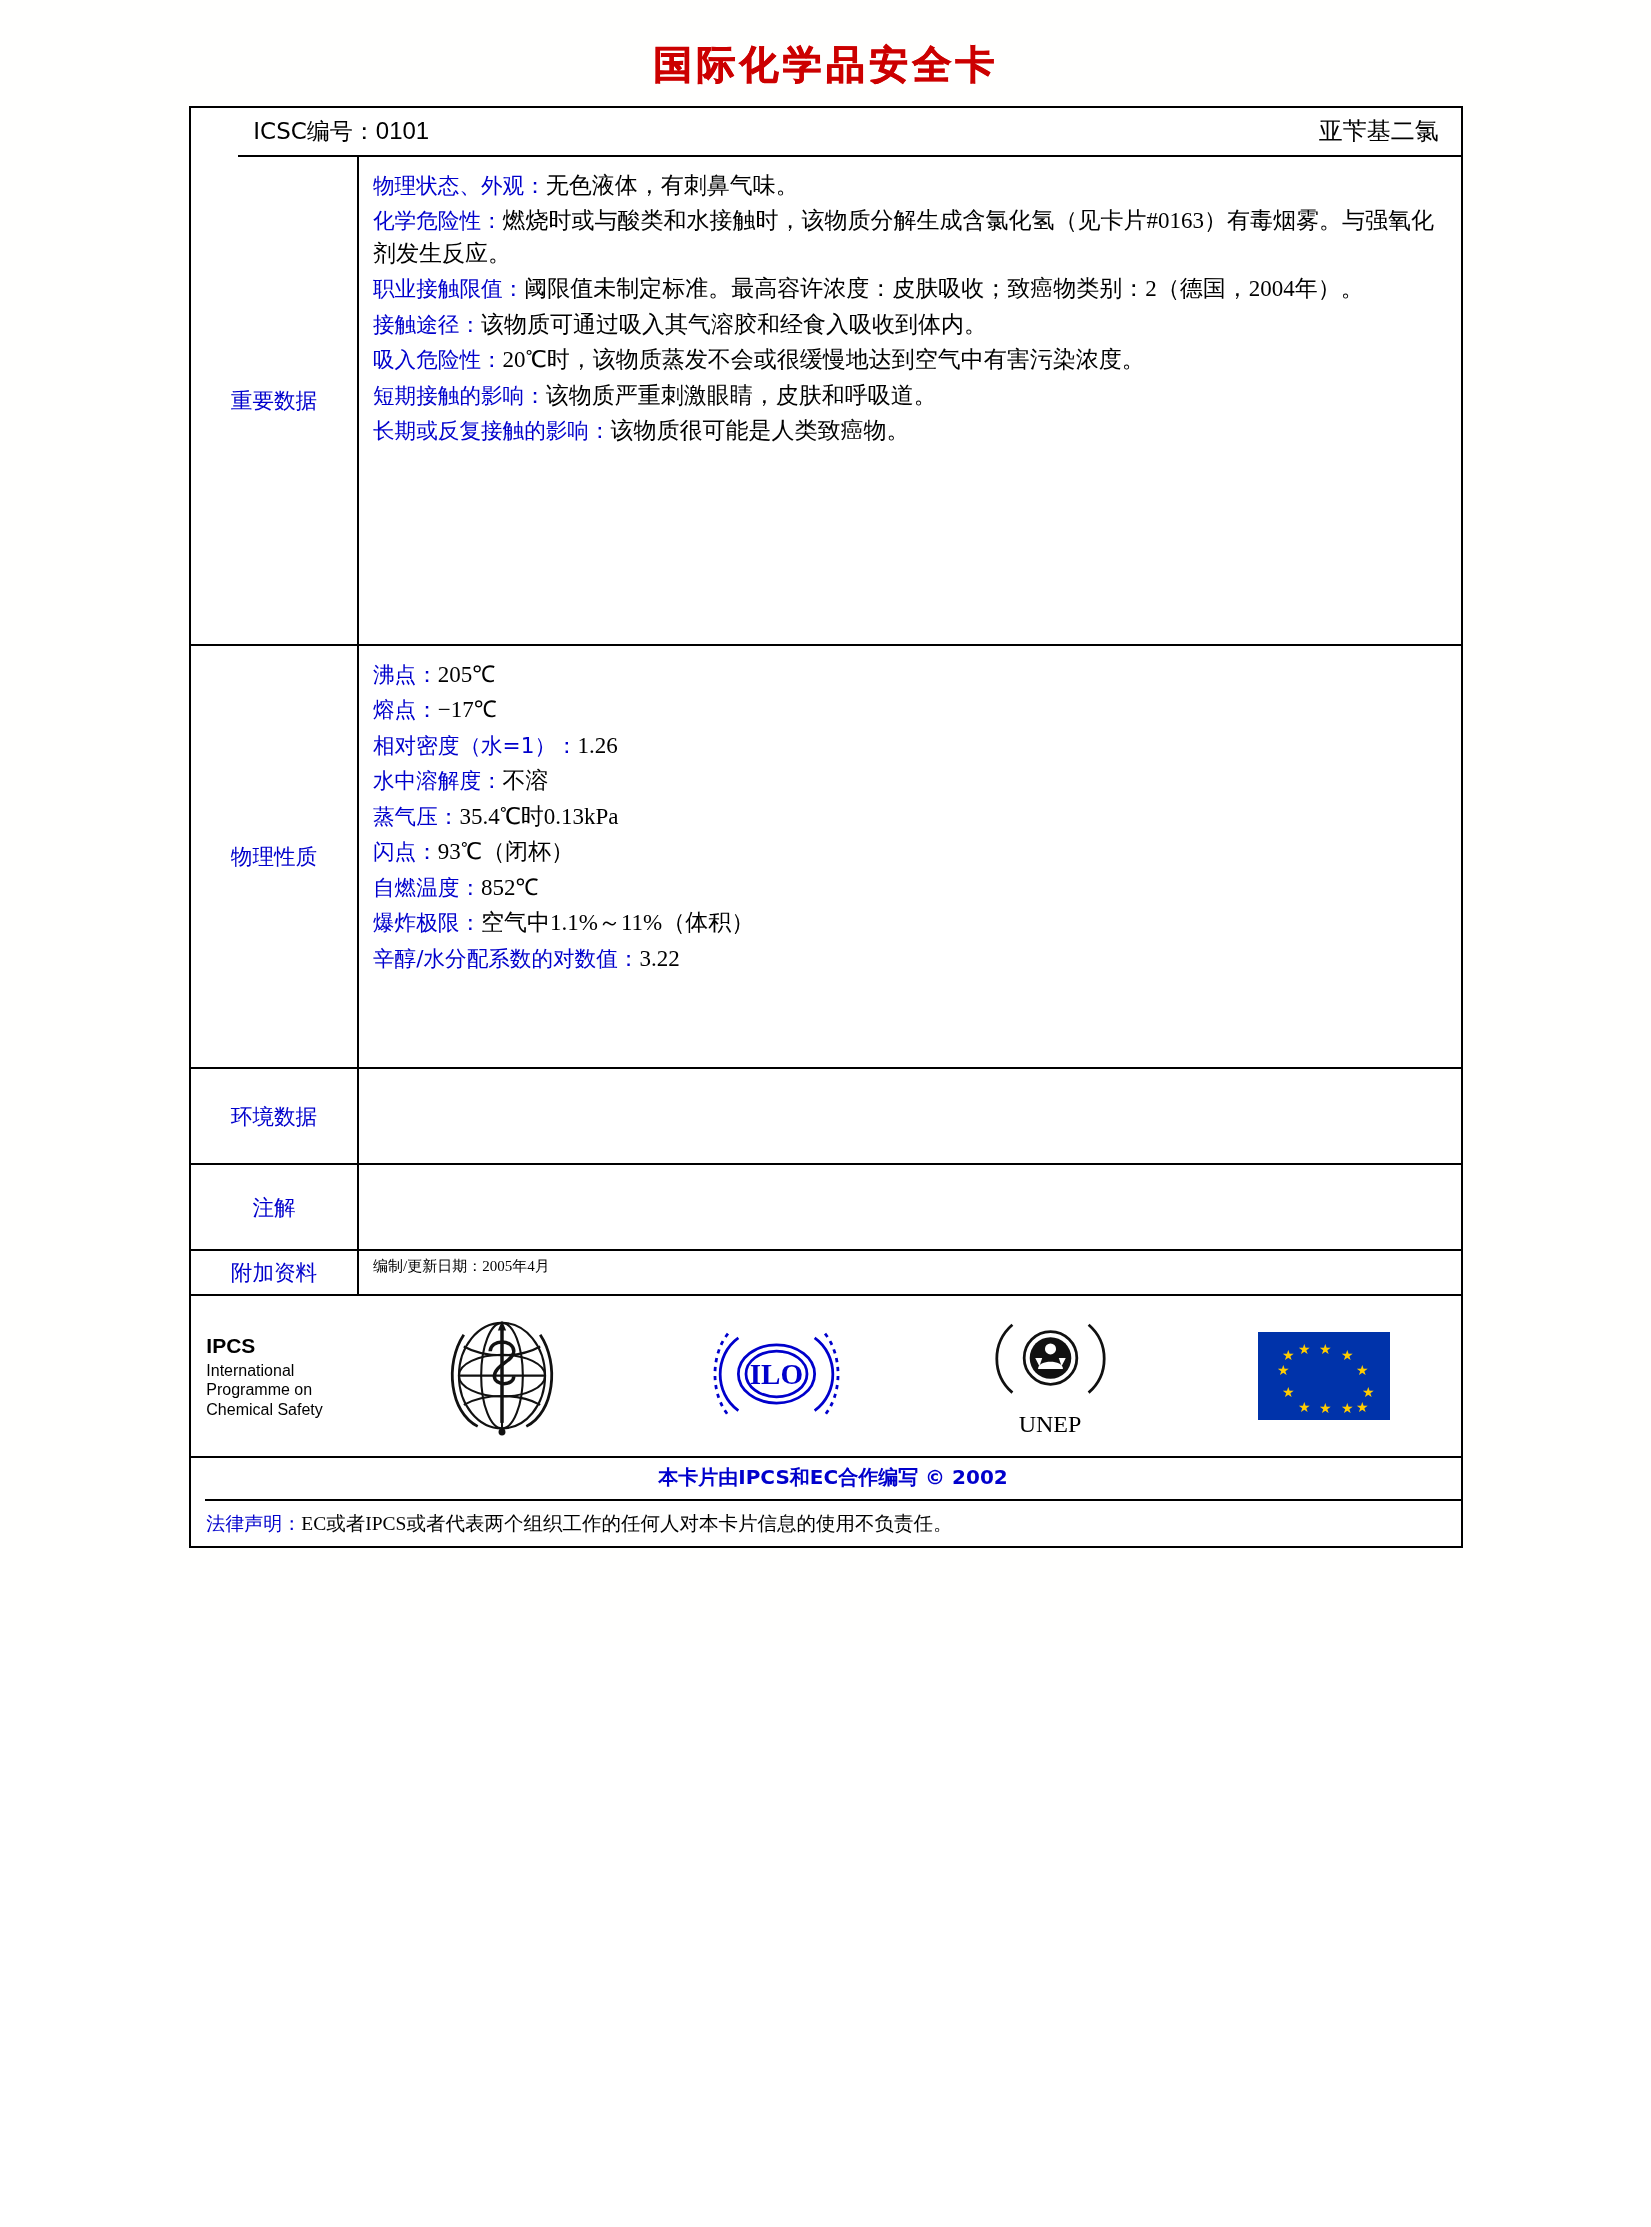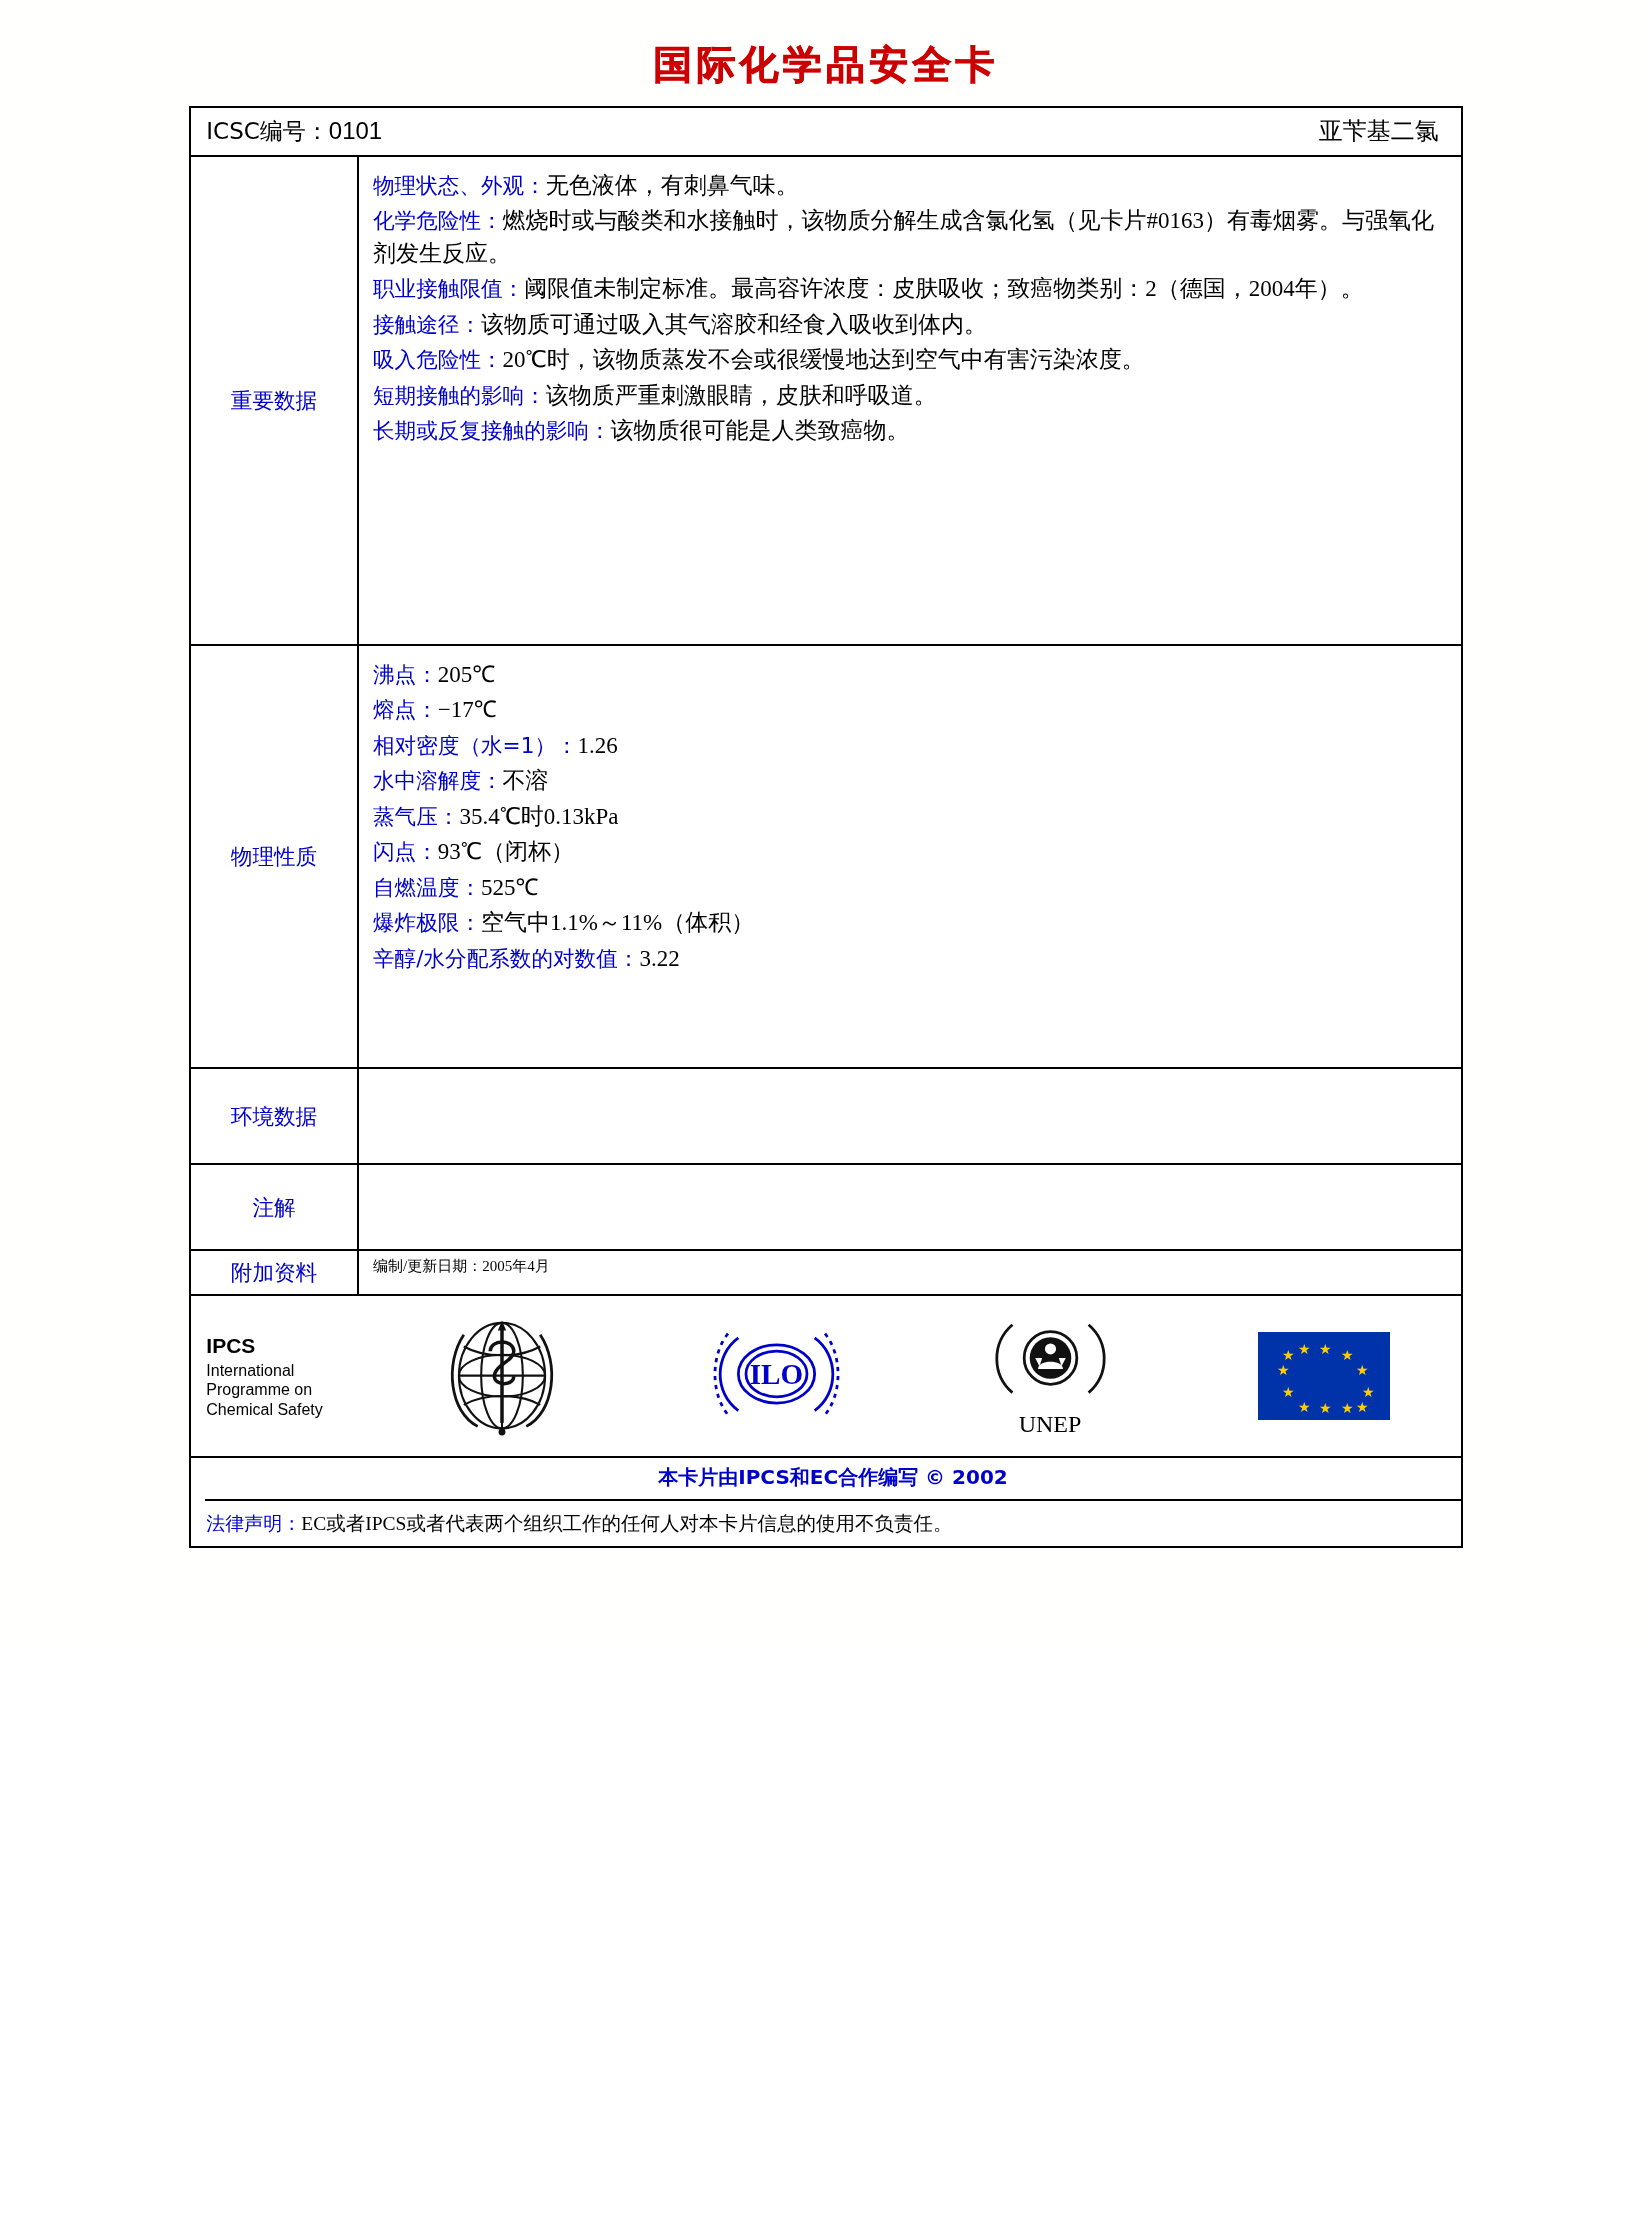--- a/index.html
+++ b/index.html
@@ -46,20 +46,21 @@
   }
   .row:last-child {
     border-bottom: none;
   }
   .hdr-row {
     display: flex;
     border-bottom: 2.1px solid #000000;
     align-items: center;
     padding: 7px 15.3px 8.4px 15.3px;
     justify-content: space-between;
+    margin-left: 47px;
   }
   .hdr-left {
     font-size: 24px;
     font-family: "Liberation Sans", sans-serif;
     white-space: nowrap;
   }
   .hdr-left .lbl {
     font-family: "DejaVu Sans", sans-serif;
     font-size: 23px;
   }
@@ -237,21 +238,21 @@
         <p class="line">
           <span class="k">水中溶解度：</span><span class="v">不溶</span>
         </p>
         <p class="line">
           <span class="k">蒸气压：</span><span class="v">35.4℃时0.13kPa</span>
         </p>
         <p class="line">
           <span class="k">闪点：</span><span class="v">93℃（闭杯）</span>
         </p>
         <p class="line">
-          <span class="k">自燃温度：</span><span class="v">525℃</span>
+          <span class="k">自燃温度：</span><span class="v">852℃</span>
         </p>
         <p class="line">
           <span class="k">爆炸极限：</span><span class="v">空气中1.1%～11%（体积）</span>
         </p>
         <p class="line">
           <span class="k">辛醇/水分配系数的对数值：</span><span class="v">3.22</span>
         </p>
       </div>
     </div>
 

